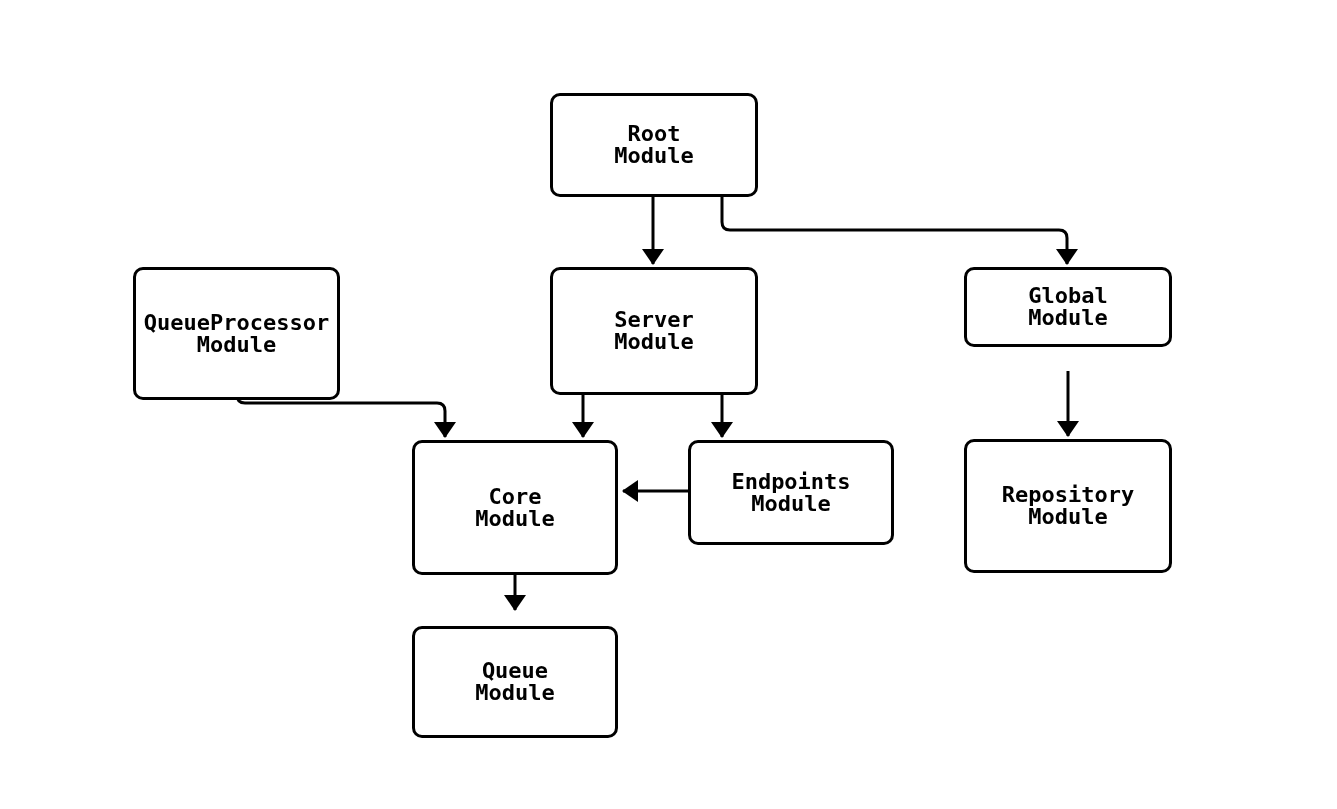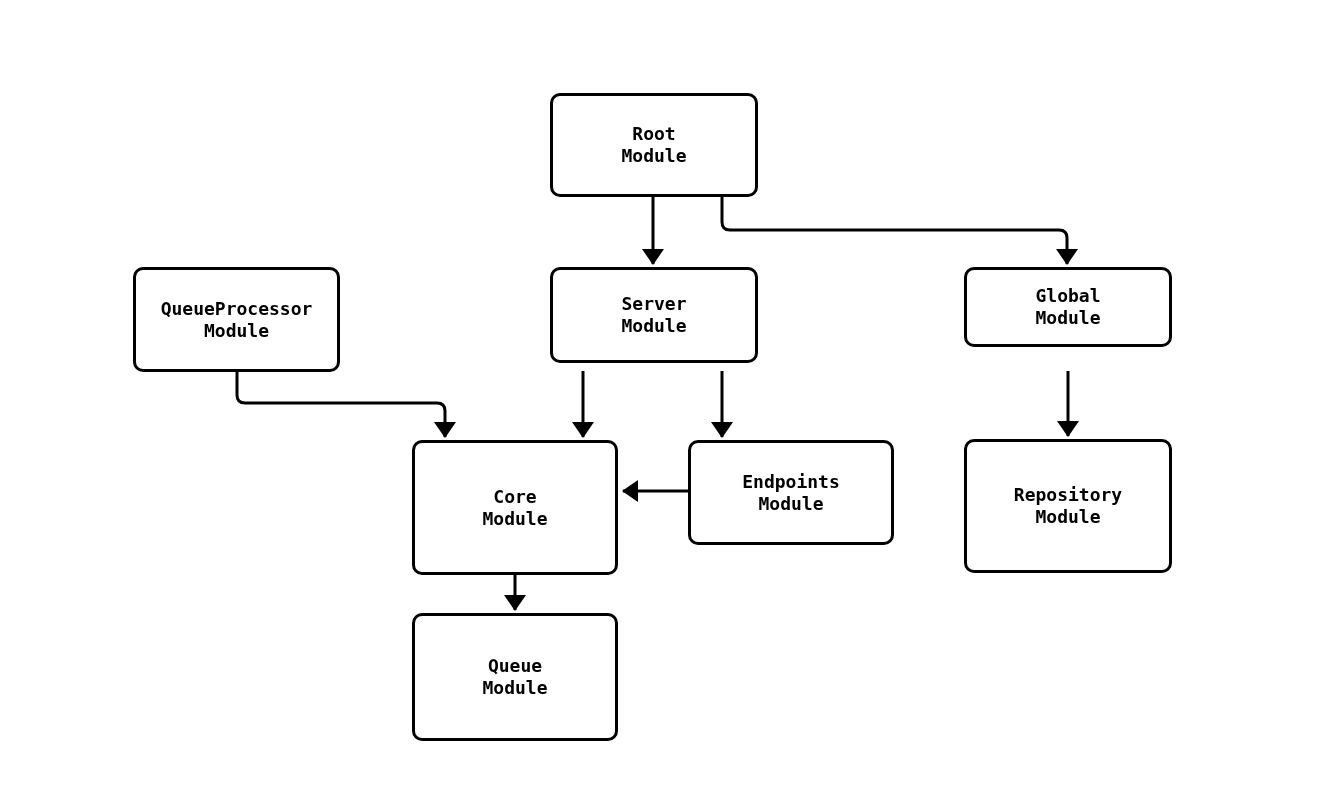--- a/index.html
+++ b/index.html
@@ -30,34 +30,34 @@
     border-radius: 10px;
     background: #ffffff;
     display: flex;
     align-items: center;
     justify-content: center;
     text-align: center;
   }
   .node-label {
     font-family: "DejaVu Sans Mono", monospace;
     font-weight: bold;
-    font-size: 18px;
+    font-size: 22px;
     line-height: 22px;
     color: #000000;
     white-space: pre-line;
   }
   
   #node-root         { left: 550px; top:  93px; width: 208px; height: 104px; }
-  #node-queueprocessor { left: 133px; top: 267px; width: 207px; height: 105px; }
-  #node-server       { left: 550px; top: 267px; width: 208px; height: 96px; }
+  #node-queueprocessor { left: 133px; top: 267px; width: 207px; height: 133px; }
+  #node-server       { left: 550px; top: 267px; width: 208px; height: 128px; }
   #node-global       { left: 964px; top: 267px; width: 208px; height: 80px; }
   #node-core         { left: 412px; top: 440px; width: 206px; height: 135px; }
   #node-endpoints    { left: 688px; top: 440px; width: 206px; height: 105px; }
   #node-repository   { left: 964px; top: 439px; width: 208px; height: 134px; }
-  #node-queue        { left: 412px; top: 613px; width: 206px; height: 128px; }
+  #node-queue        { left: 412px; top: 626px; width: 206px; height: 112px; }
 
   .edge {
     fill: none;
     stroke: #000000;
     stroke-width: 3px;
   }
 </style>
 </head>
 <body>
 

